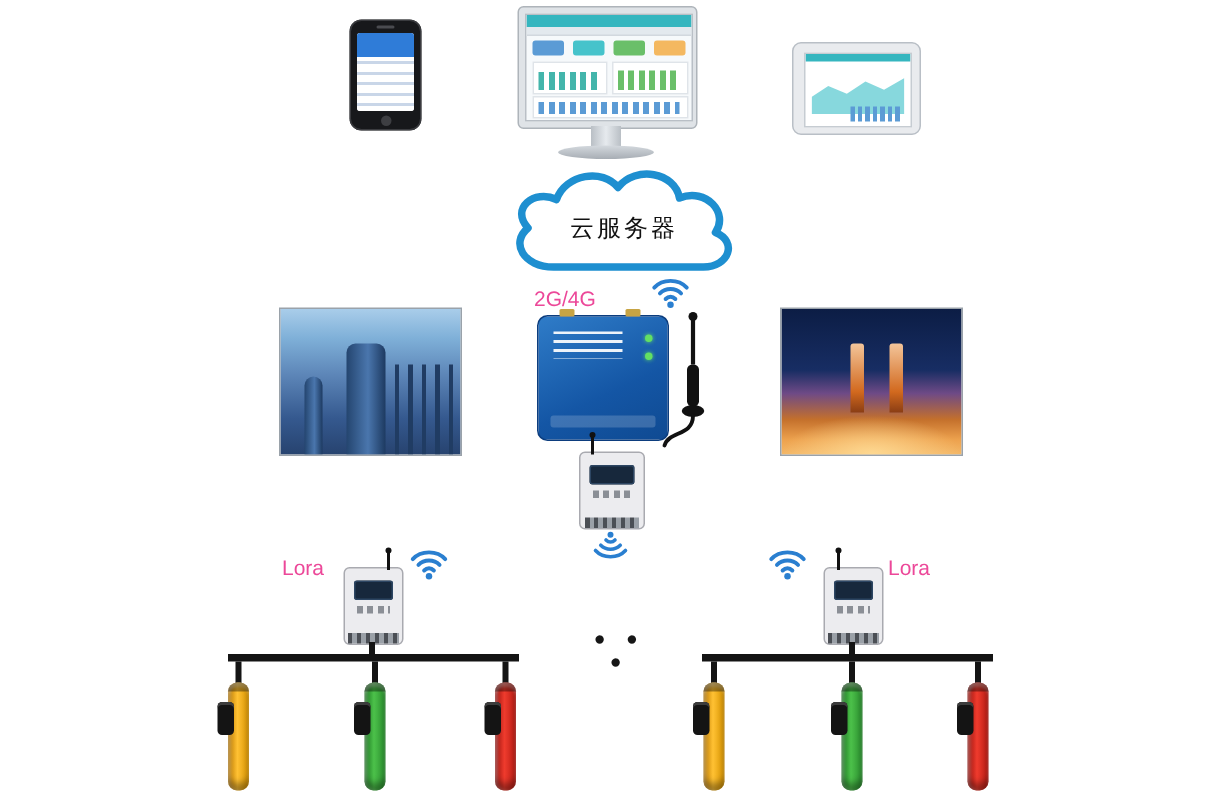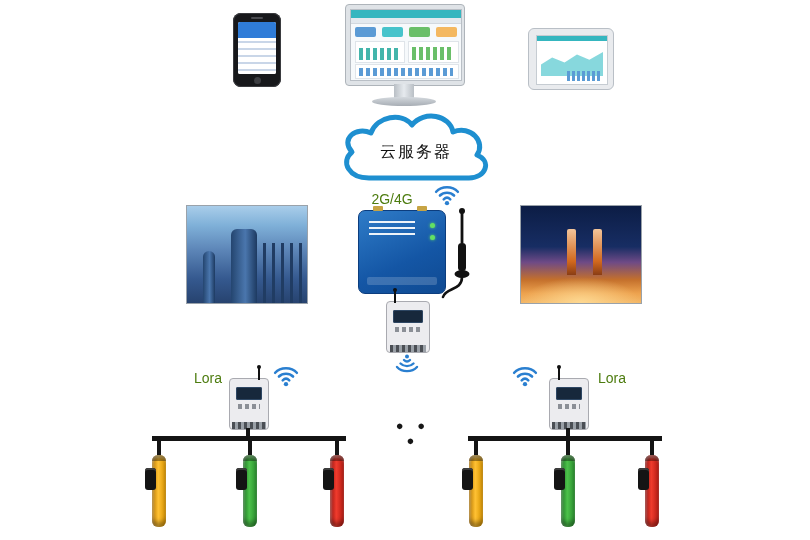--- a/index.html
+++ b/index.html
@@ -1,19 +1,19 @@
 <!DOCTYPE html>
 <html><head>
 <meta charset="utf-8">
 <style>
   html,body{margin:0;padding:0;background:#ffffff;}
   body{font-family:"Liberation Sans","DejaVu Sans",sans-serif;}
   #canvas{position:relative;width:780px;height:540px;background:#ffffff;overflow:hidden;}
   .abs{position:absolute;}
-  .label{color:#4d7c0f;font-size:13px;text-align:center;}
+  .label{color:#ec4899;font-size:13px;text-align:left;}
 
   
   .phone{width:48px;height:74px;background:#17181b;border-radius:8px;box-shadow:inset 0 0 0 1px #3a3b3f;}
   .phone .speaker{position:absolute;left:18px;top:4px;width:12px;height:2px;background:#4a4b50;border-radius:2px;}
   .phone .screen{position:absolute;left:5px;top:9px;width:38px;height:52px;background:#ffffff;border-radius:2px;overflow:hidden;}
   .phone .screen-header{height:16px;background:#2f7cd8;}
   .phone .screen-rows{height:36px;background:repeating-linear-gradient(180deg,#ffffff 0 3px,#c9d6e8 3px 5px,#ffffff 5px 7px);}
   .phone .home{position:absolute;left:21px;bottom:3px;width:7px;height:7px;background:#3d3e42;border-radius:50%;}
 
   .monitor{width:118px;height:80px;background:#dfe3e7;border:1px solid #aeb4ba;border-radius:4px;}

